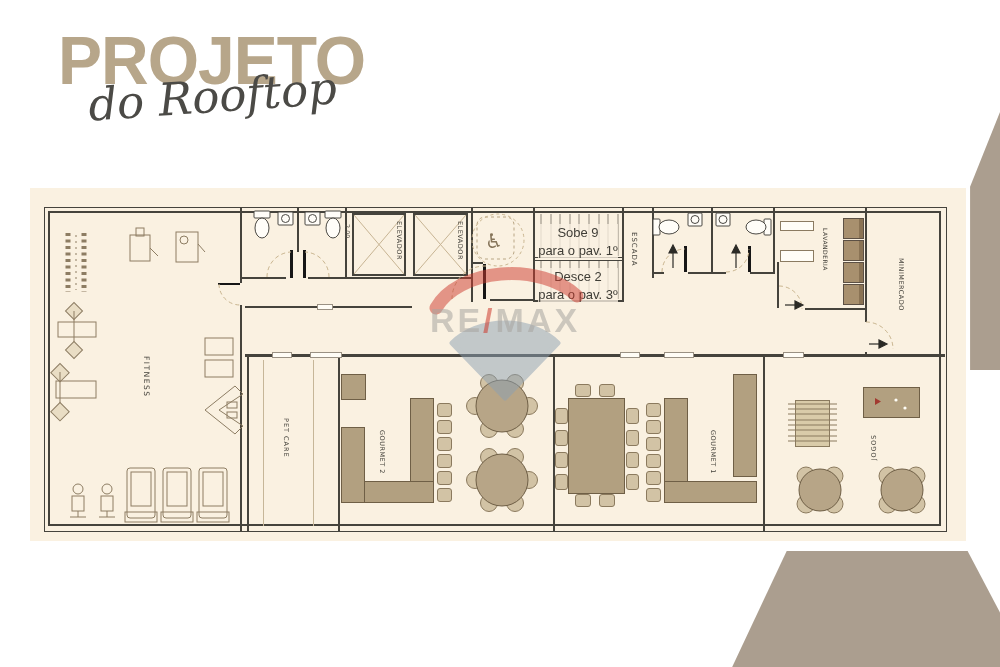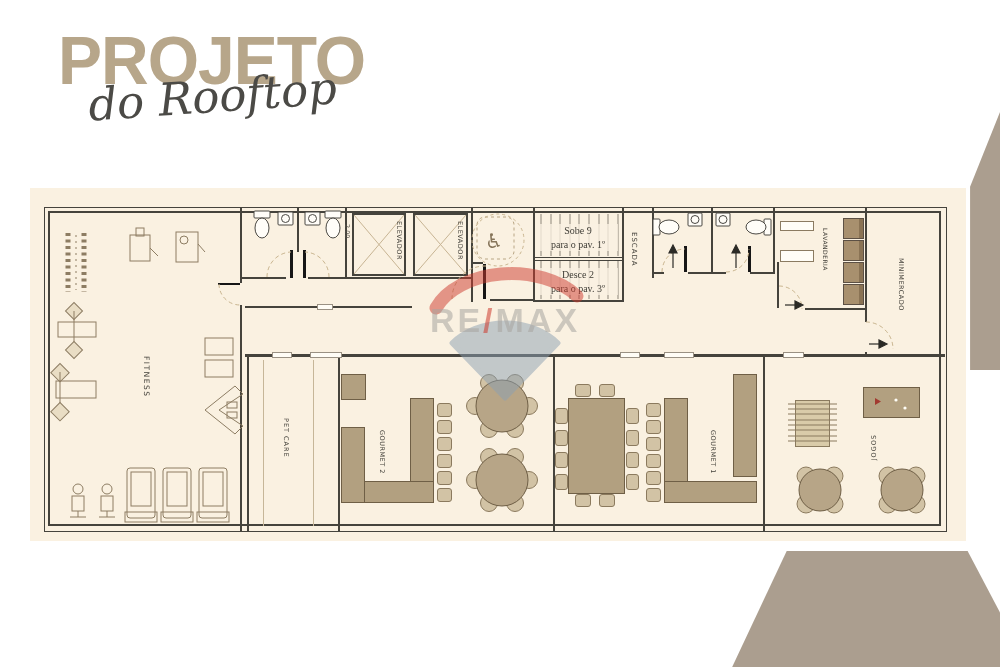--- a/index.html
+++ b/index.html
@@ -11,21 +11,21 @@
   .op{position:absolute;background:#fffdf6;border:1px solid #9a9183;box-sizing:border-box;}
   .vlab{position:absolute;writing-mode:vertical-rl;text-orientation:mixed;color:#45433c;
         font-family:"DejaVu Sans",sans-serif;white-space:nowrap;}
   .vlab.rev{transform:rotate(180deg);}
   .furn{position:absolute;background:#b2a080;border:1px solid #6f5f46;box-sizing:border-box;}
   .chair{position:absolute;background:#d2c3a5;border:1px solid #8b7a5e;border-radius:3px;box-sizing:border-box;}
   .counterline{position:absolute;background:#c6b698;}
   .washer{position:absolute;background:#a8906e;border:1px solid #5c5044;box-sizing:border-box;
           box-shadow:inset -4px 0 0 #8a7354;}
   .shelf{position:absolute;background:#fffdf6;border:1px solid #8b7b61;box-sizing:border-box;}
-  .stairtxt{position:absolute;font-family:Liberation Serif, serif;font-size:10px;line-height:1.35;
+  .stairtxt{position:absolute;font-family:Liberation Sans, sans-serif;font-size:13px;line-height:1.35;
             color:#3f3d36;text-align:center;background:rgba(250,241,225,.78);}
   .stairtxt span{display:block;}
   #title-main{position:absolute;left:58px;top:22px;font-size:66px;font-weight:bold;
               letter-spacing:-1px;color:#b7a68a;transform:scaleY(1.04);}
   #title-script{position:absolute;left:88px;top:70px;font-family:"DejaVu Serif",serif;
                 font-style:italic;font-size:45px;color:#4b4a46;transform:rotate(-4deg);}
   svg{position:absolute;left:0;top:0;pointer-events:none;}
 </style>
 </head>
 <body>

